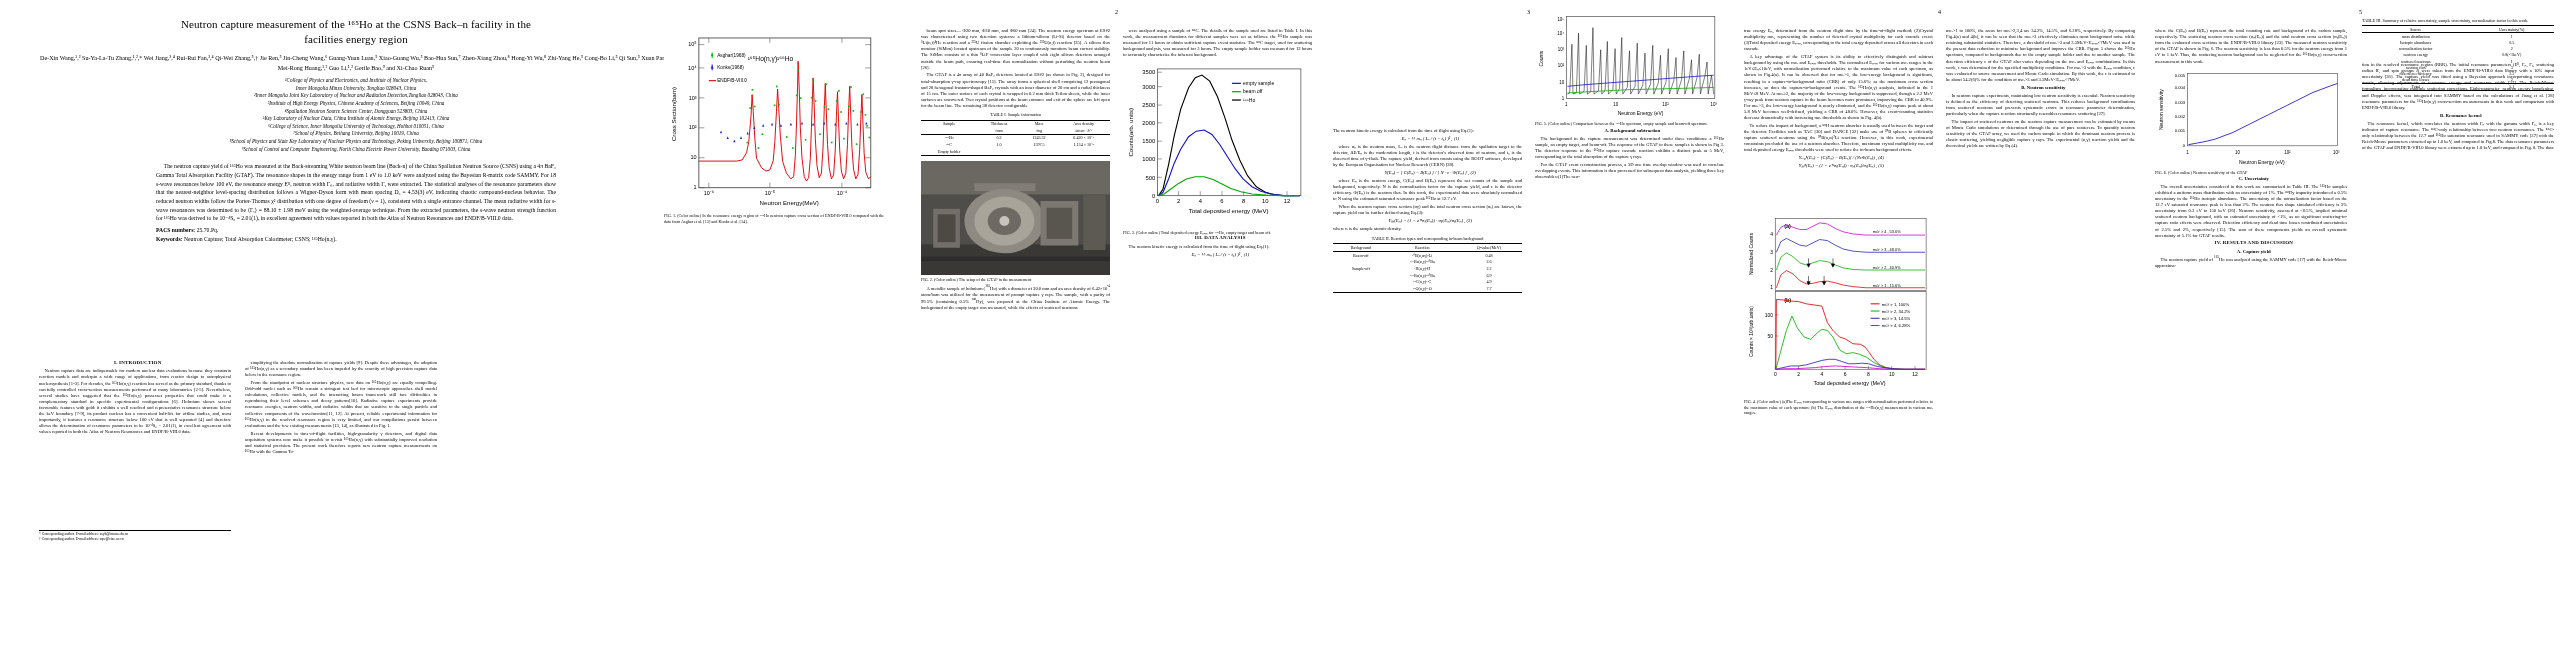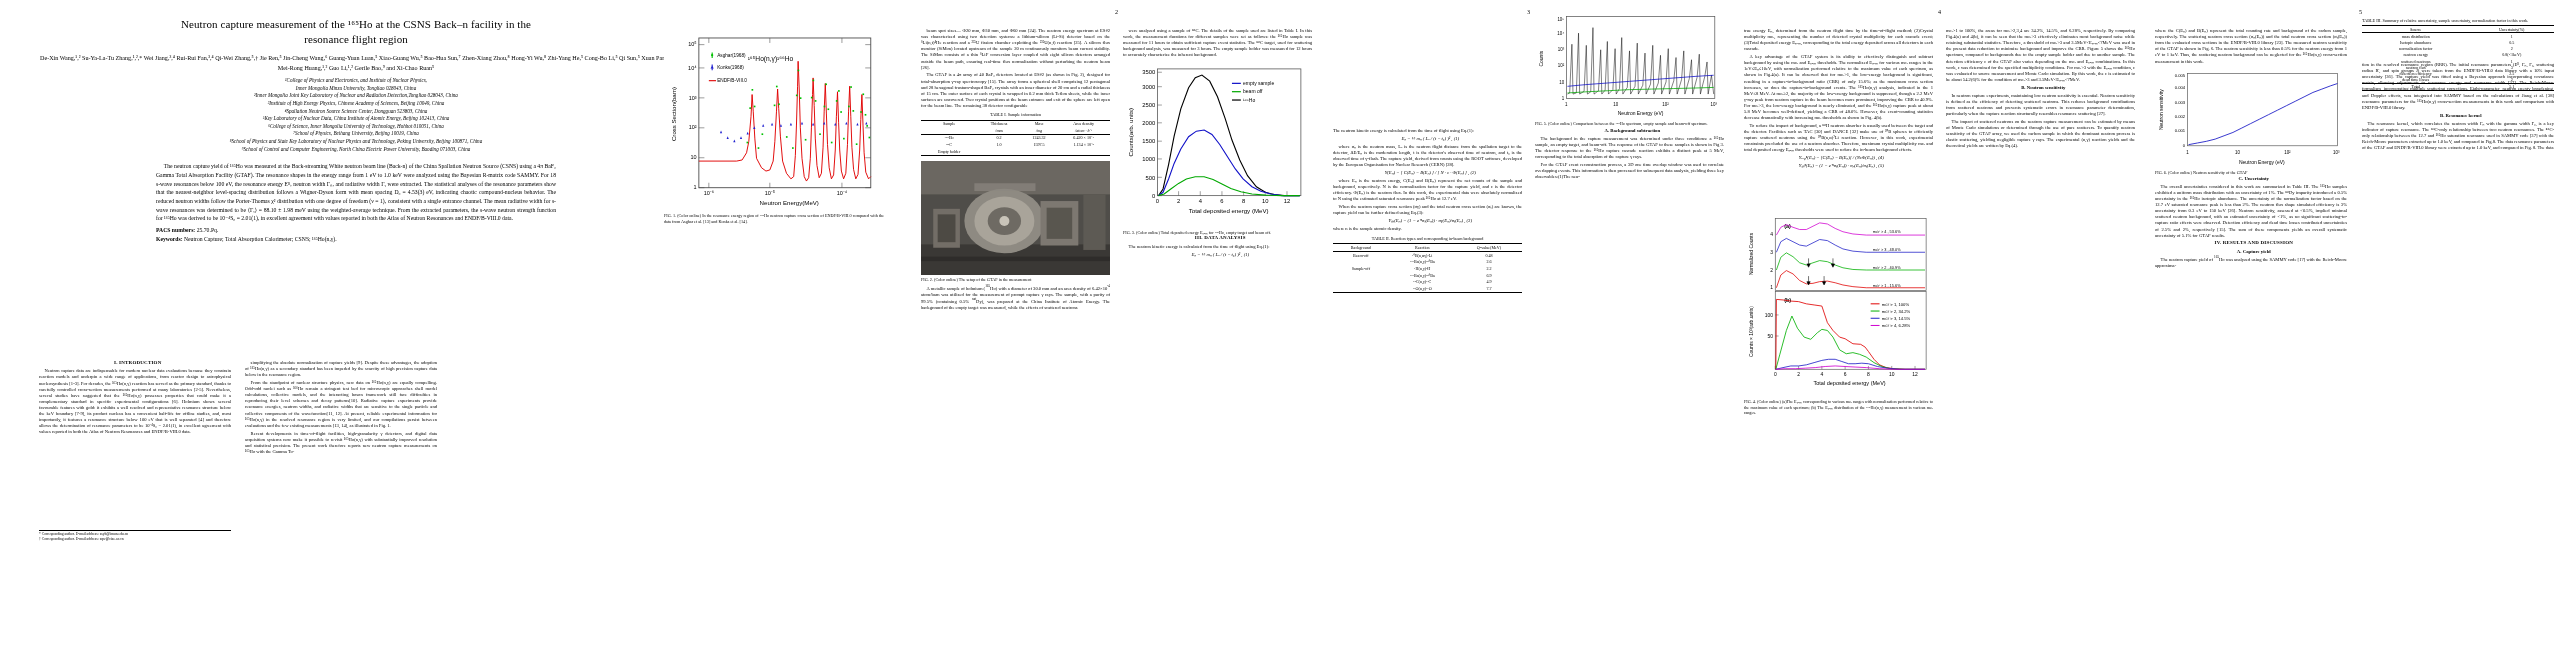--- a/index.html
+++ b/index.html
@@ -54,21 +54,21 @@
 </head>
 <body>
 
 <div class="sheet">
 
 <div class="page p1">
 
   <div style="position:absolute;left:39px;top:16.7px;width:634px;">
     <div class="title">
       <span>Neutron capture measurement of the ¹⁶⁵Ho at the CSNS Back–n facility in the</span><br>
-      <span>resonance flight region</span>
+      <span>facilities energy region</span>
     </div>
     <div class="authors">De-Xin Wang,¹,² Su-Ya-La-Tu Zhang,¹,²,* Wei Jiang,³,⁴ Rui-Rui Fan,³,⁴ Qi-Wei Zhang,⁵,† Jie Ren,⁵ Jin-Cheng Wang,⁶ Guang-Yuan Luan,⁵ Xiao-Guang Wu,⁵ Bao-Hua Sun,⁷ Zhen-Xiang Zhou,⁸ Hong-Yi Wu,⁸ Zhi-Yang He,⁵ Cong-Bo Li,⁵ Qi Sun,⁵ Xuan Pang,⁷ Mei-Rong Huang,¹,² Guo Li,¹,² Gerile Bao,⁹ and Xi-Chao Ruan⁵</div>
     <div class="affil" id="affils">
           <div>¹College of Physics and Electronics, and Institute of Nuclear Physics,</div>
           <div>Inner Mongolia Minzu University, Tongliao 028043, China</div>
           <div>²Inner Mongolia Joint Key Laboratory of Nuclear and Radiation Detection,Tongliao 028043, China</div>
           <div>³Institute of High Energy Physics, Chinese Academy of Sciences, Beijing 10049, China</div>
           <div>⁴Spallation Neutron Source Science Center, Dongguan 523803, China</div>
           <div>⁵Key Laboratory of Nuclear Data, China Institute of Atomic Energy, Beijing 102413, China</div>
           <div>⁶College of Science, Inner Mongolia University of Technology, Hohhot 010051, China</div>

